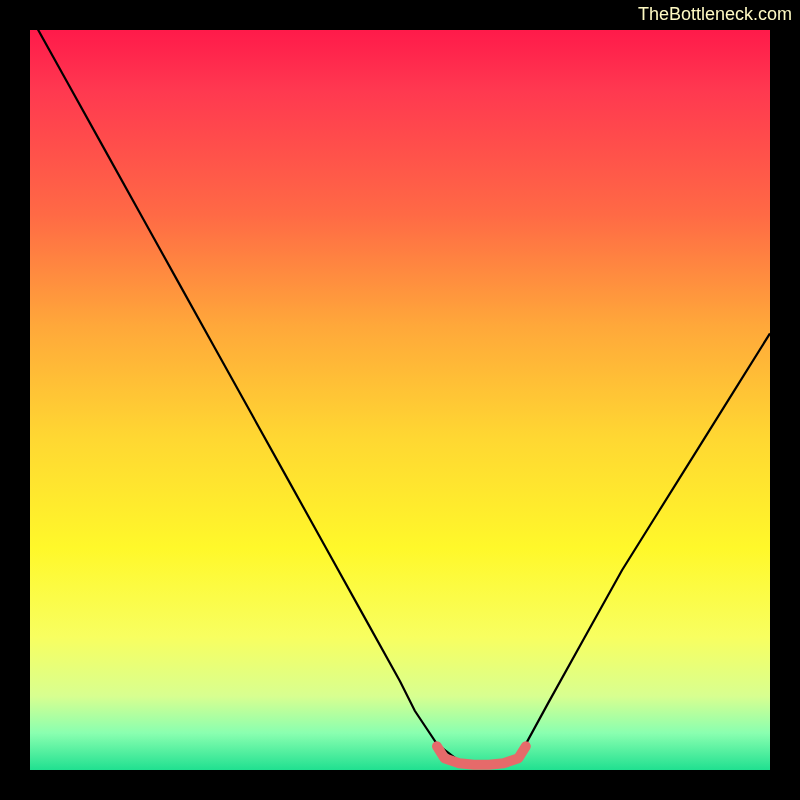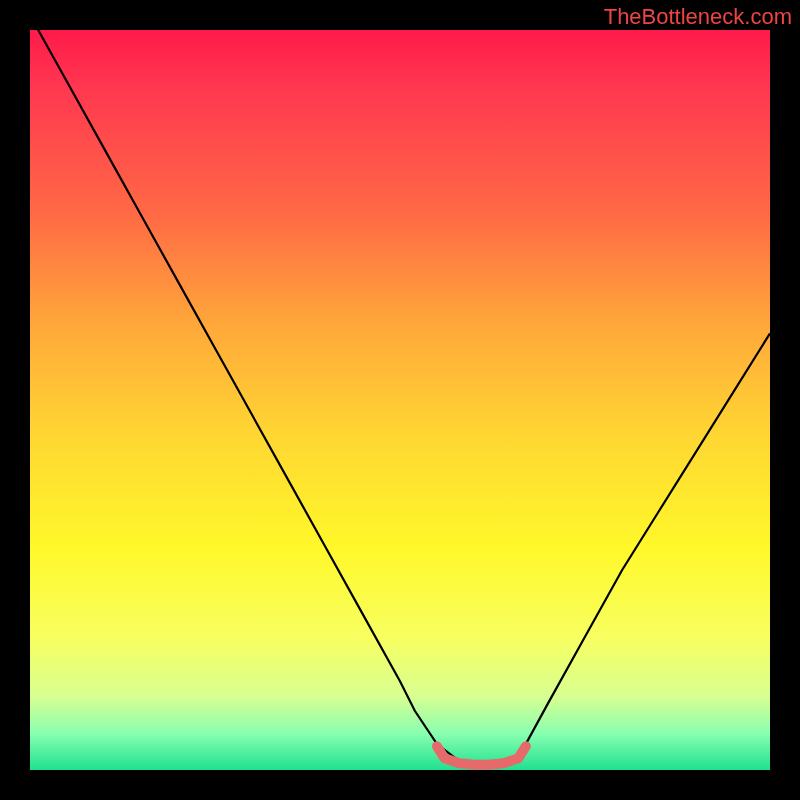--- a/index.html
+++ b/index.html
@@ -8,22 +8,22 @@
     width: 800px;
     height: 800px;
     background: #000;
     position: relative;
     font-family: Arial, Helvetica, sans-serif;
   }
   .attribution {
     position: absolute;
     top: 4px;
     right: 8px;
-    color: #ef4444;
-    font-size: 22px;
+    color: #fef9c3;
+    font-size: 18px;
     font-weight: 500;
     z-index: 10;
   }
   .plot-area {
     position: absolute;
     left: 30px;
     top: 30px;
     width: 740px;
     height: 740px;
     overflow: hidden;

